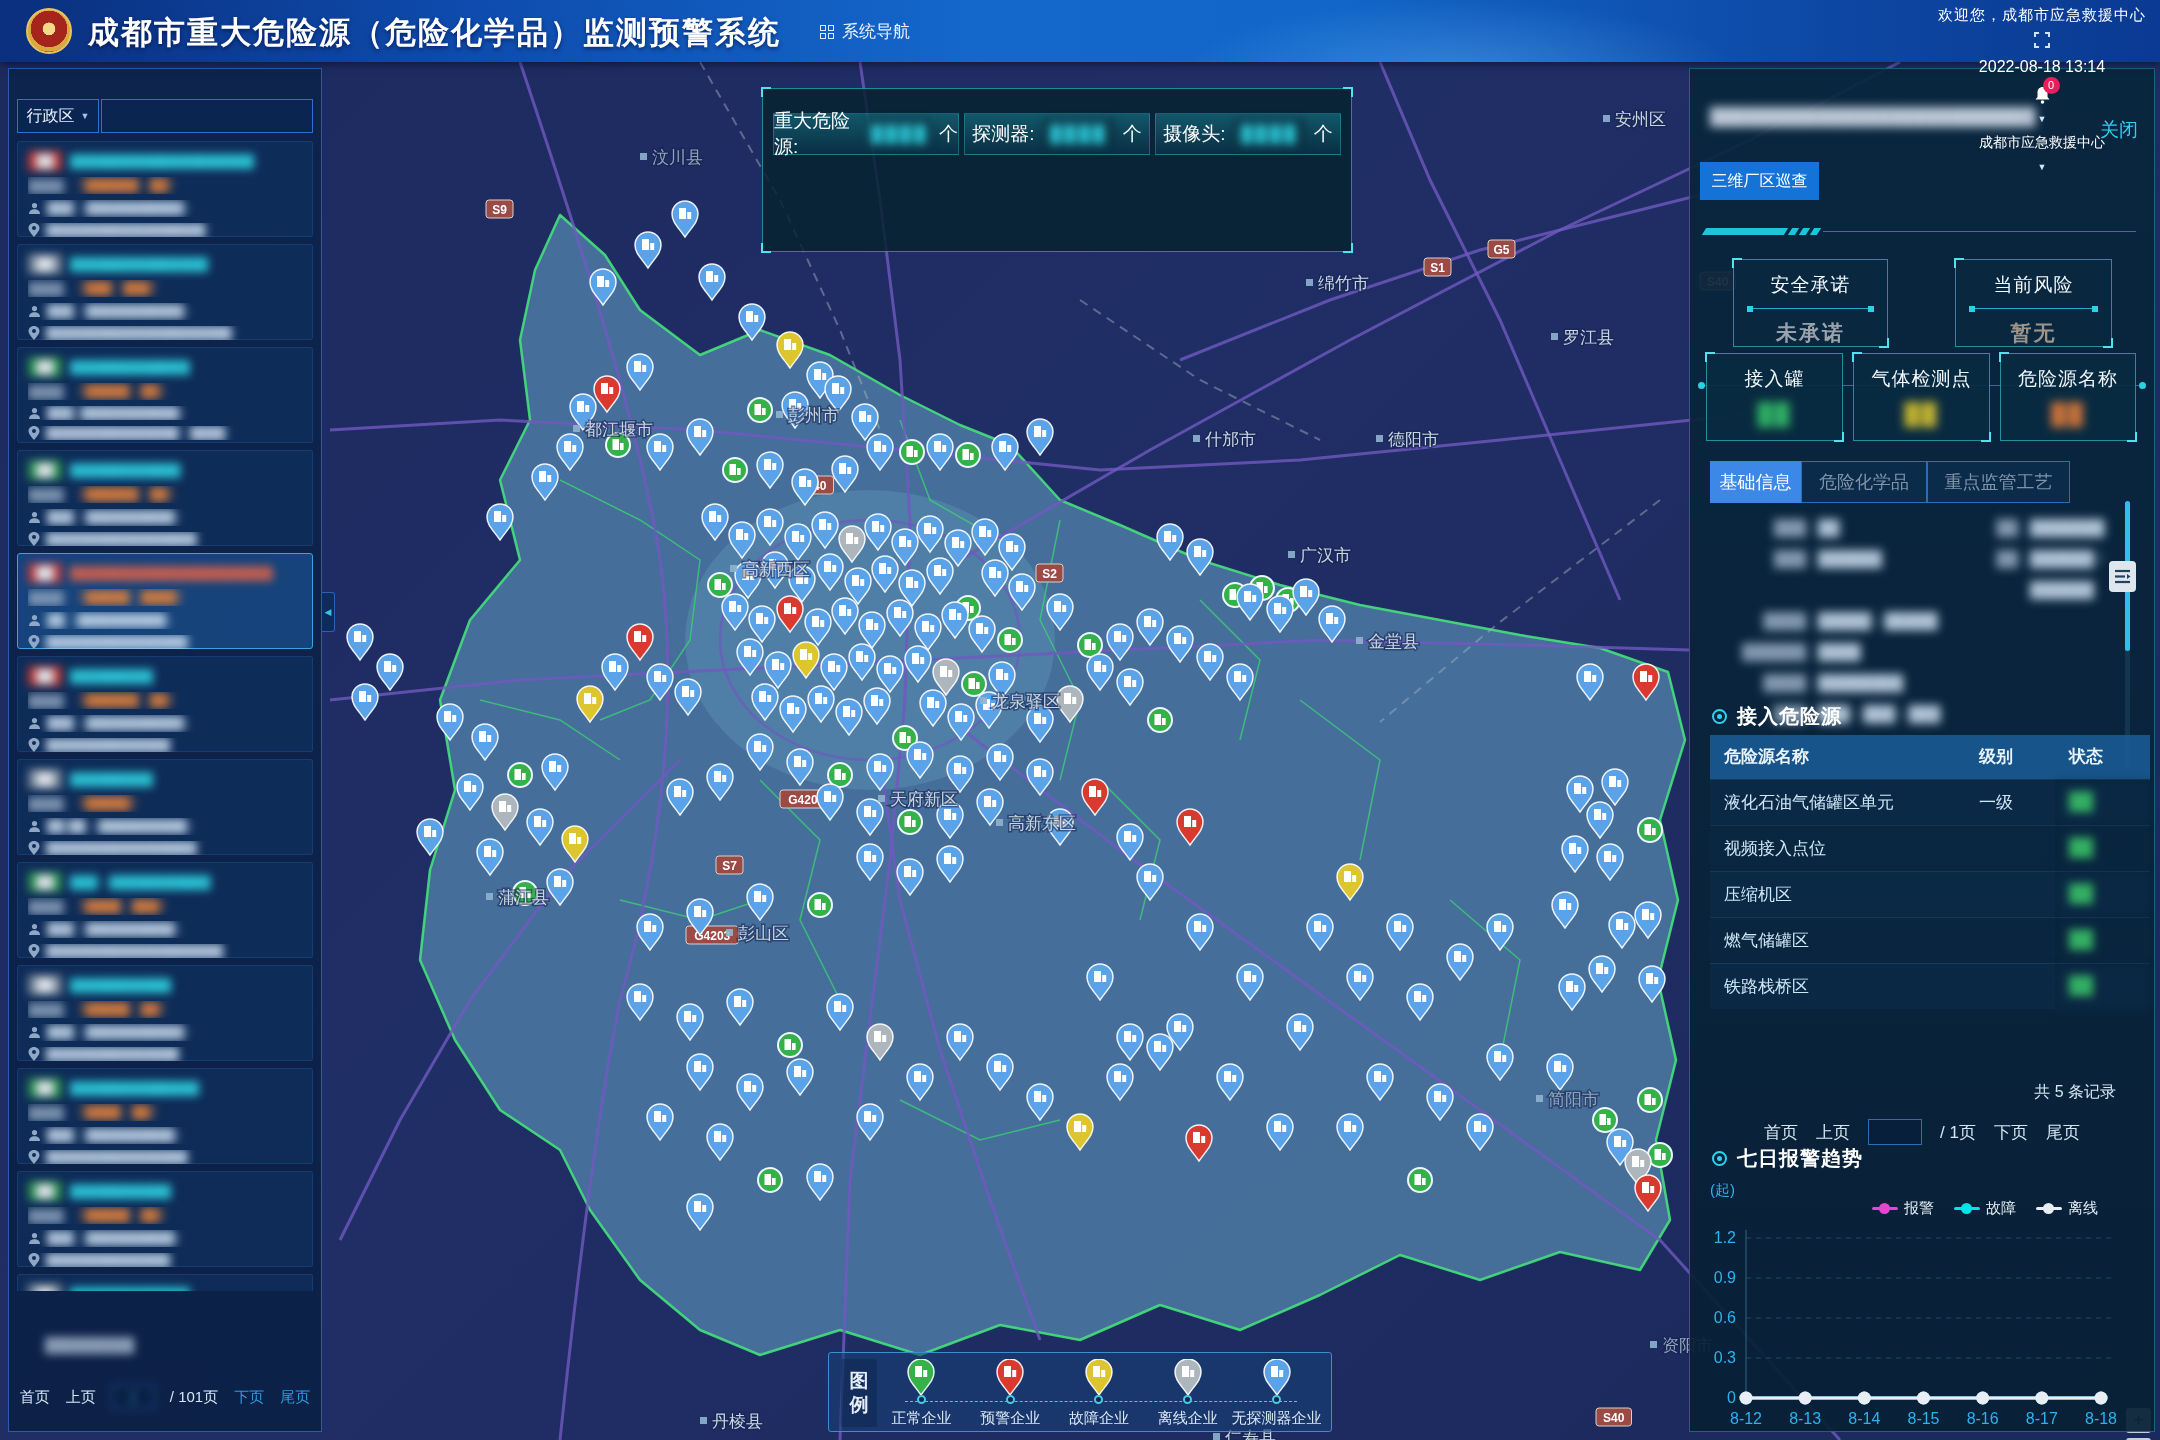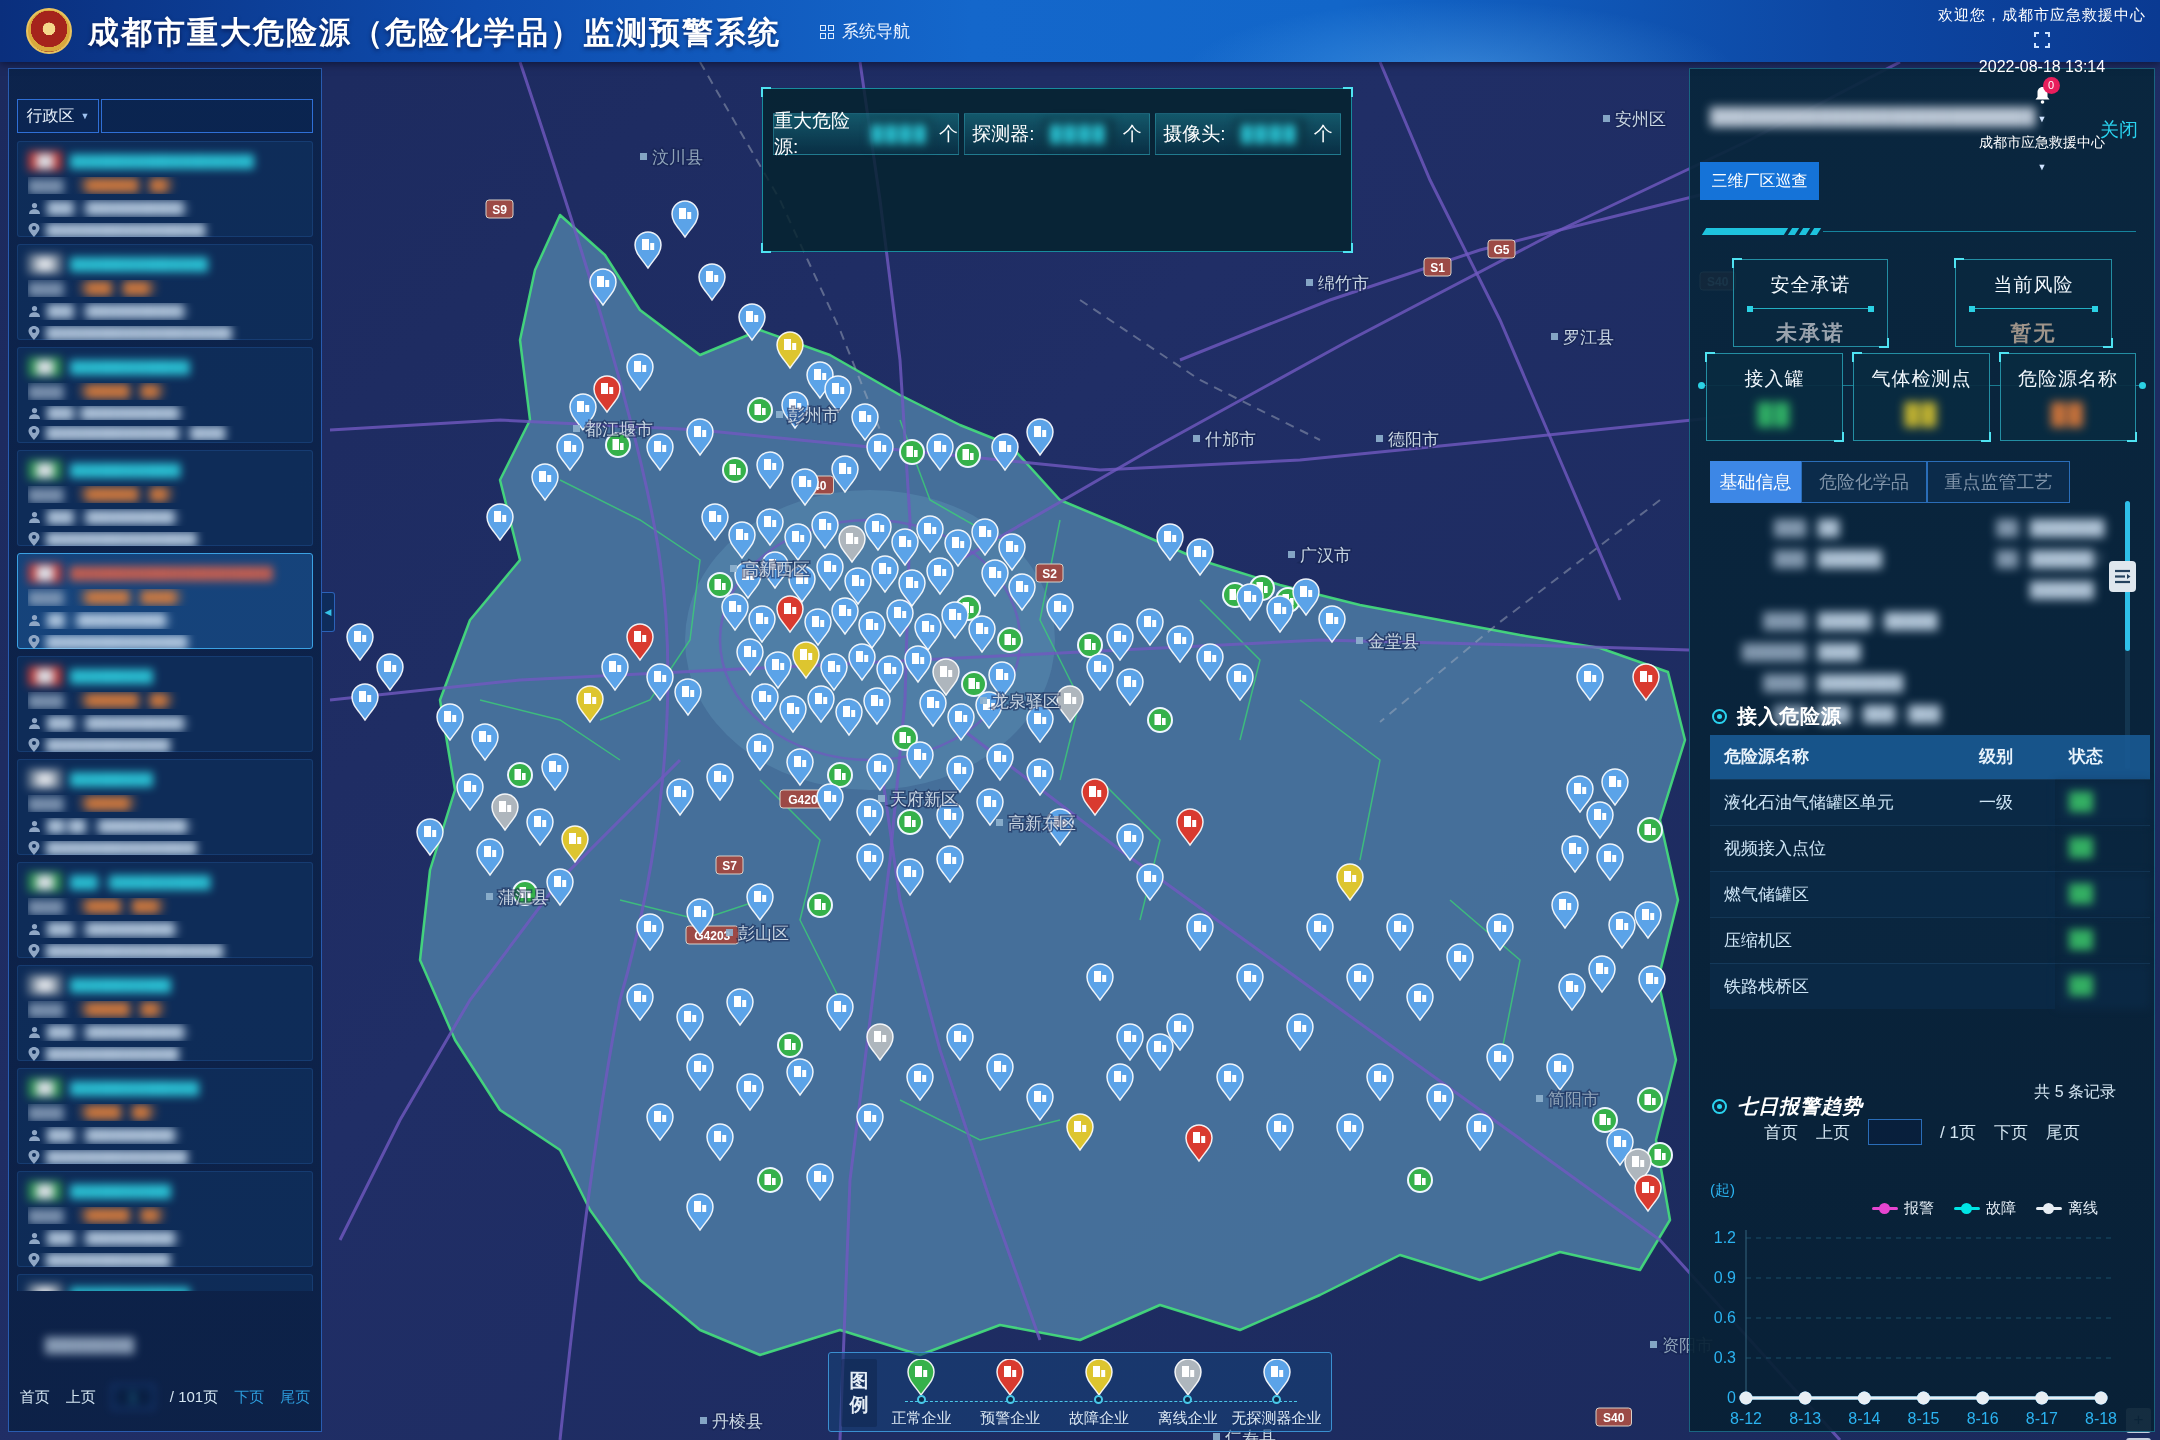--- a/index.html
+++ b/index.html
@@ -1954,26 +1954,26 @@
             <td>液化石油气储罐区单元</td>
             <td>一级</td>
             <td class="stat blur" style="color:#3bc76a">██</td>
           </tr>
           <tr>
             <td>视频接入点位</td>
             <td></td>
             <td class="stat blur" style="color:#3bc76a">██</td>
           </tr>
           <tr>
-            <td>燃气储罐区</td>
+            <td>压缩机区</td>
             <td></td>
             <td class="stat blur" style="color:#3bc76a">██</td>
           </tr>
           <tr>
-            <td>压缩机区</td>
+            <td>燃气储罐区</td>
             <td></td>
             <td class="stat blur" style="color:#3bc76a">██</td>
           </tr>
           <tr>
             <td>铁路栈桥区</td>
             <td></td>
             <td class="stat blur" style="color:#3bc76a">██</td>
           </tr>
         </tbody>
     </table>
@@ -1981,21 +1981,21 @@
     <div class="p-records">共 5 条记录</div>
     <div class="p-pager">
       <span>首页</span>
       <span>上页</span>
       <span class="pg-in"></span>
       <span>/ 1页</span>
       <span>下页</span>
       <span>尾页</span>
     </div>
 
-    <div class="sec-hdr" style="top:1024px;font-style:italic;">
+    <div class="sec-hdr" style="top:1076px;">
       <span class="radio-ico"></span>
       <b>七日报警趋势</b>
     </div>
     <div class="p-legend" id="chart-legend">
         <div class="pl-item">
           <span class="pl-mark">
             <span class="l" style="background:#e645d0"></span>
             <span class="d" style="background:#e645d0"></span>
           </span>
           <span>报警</span>

